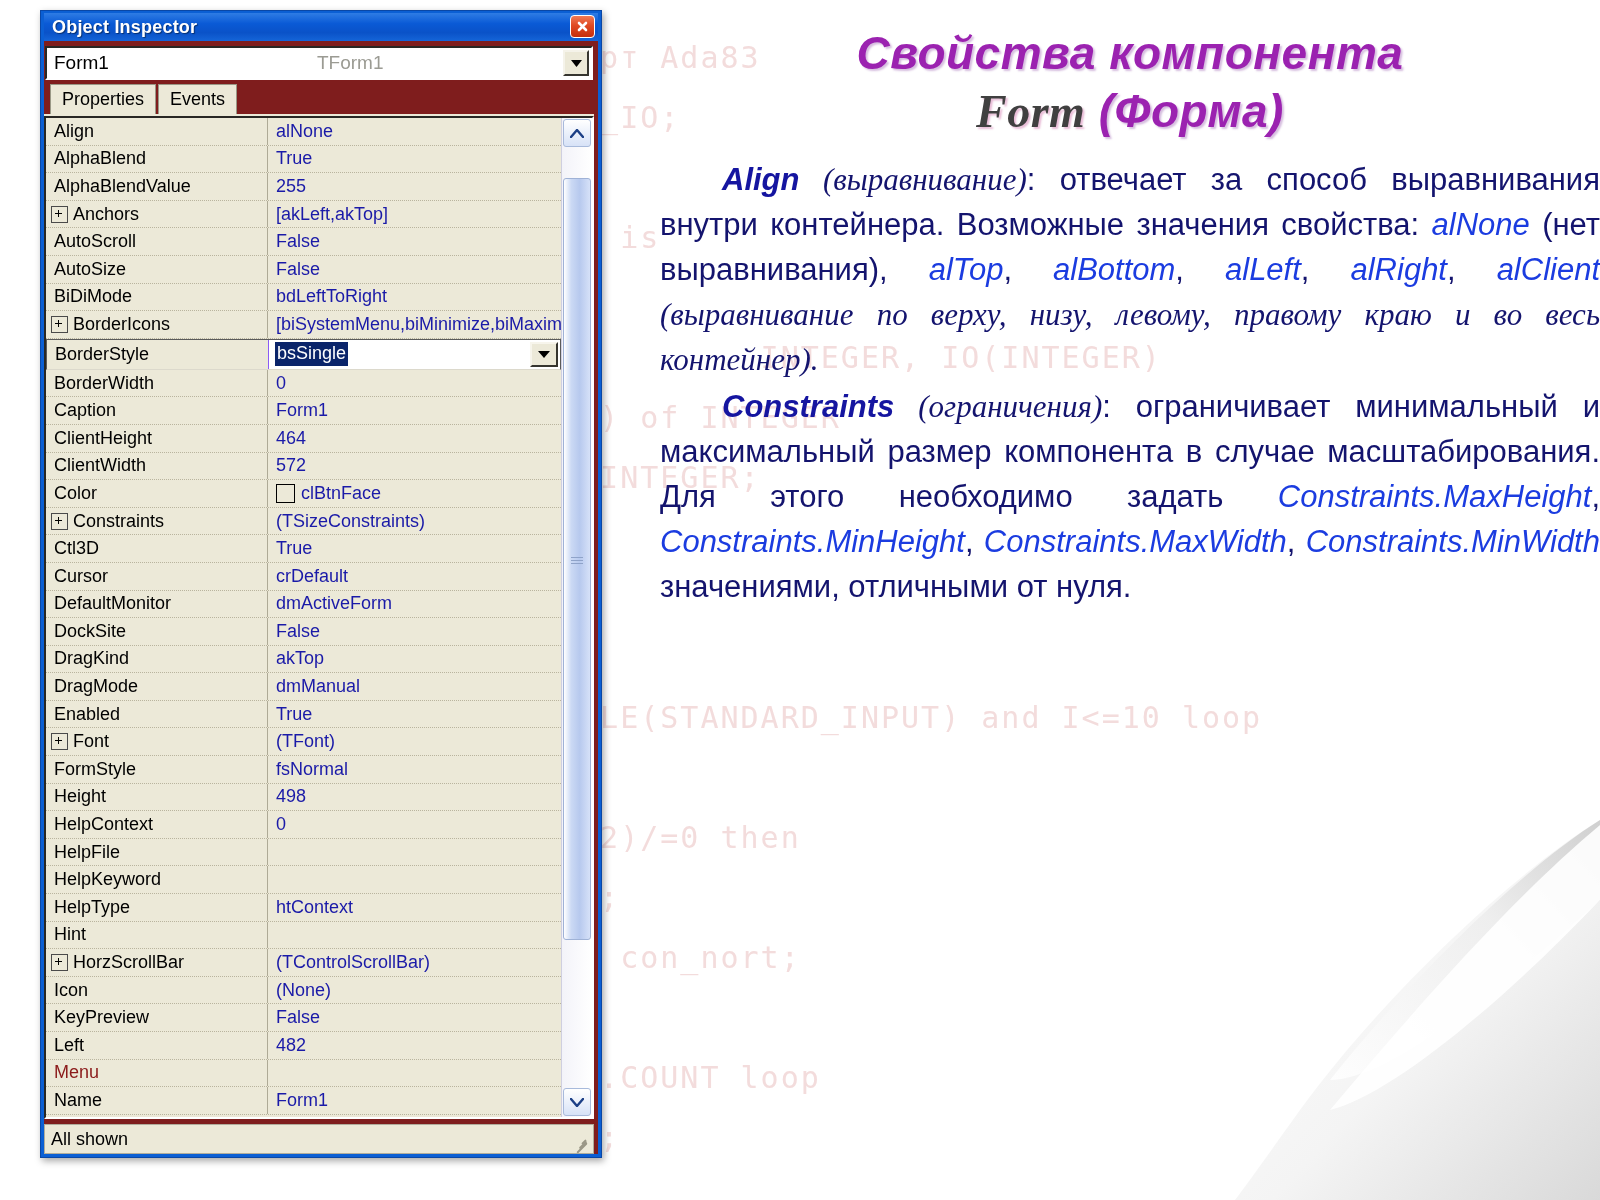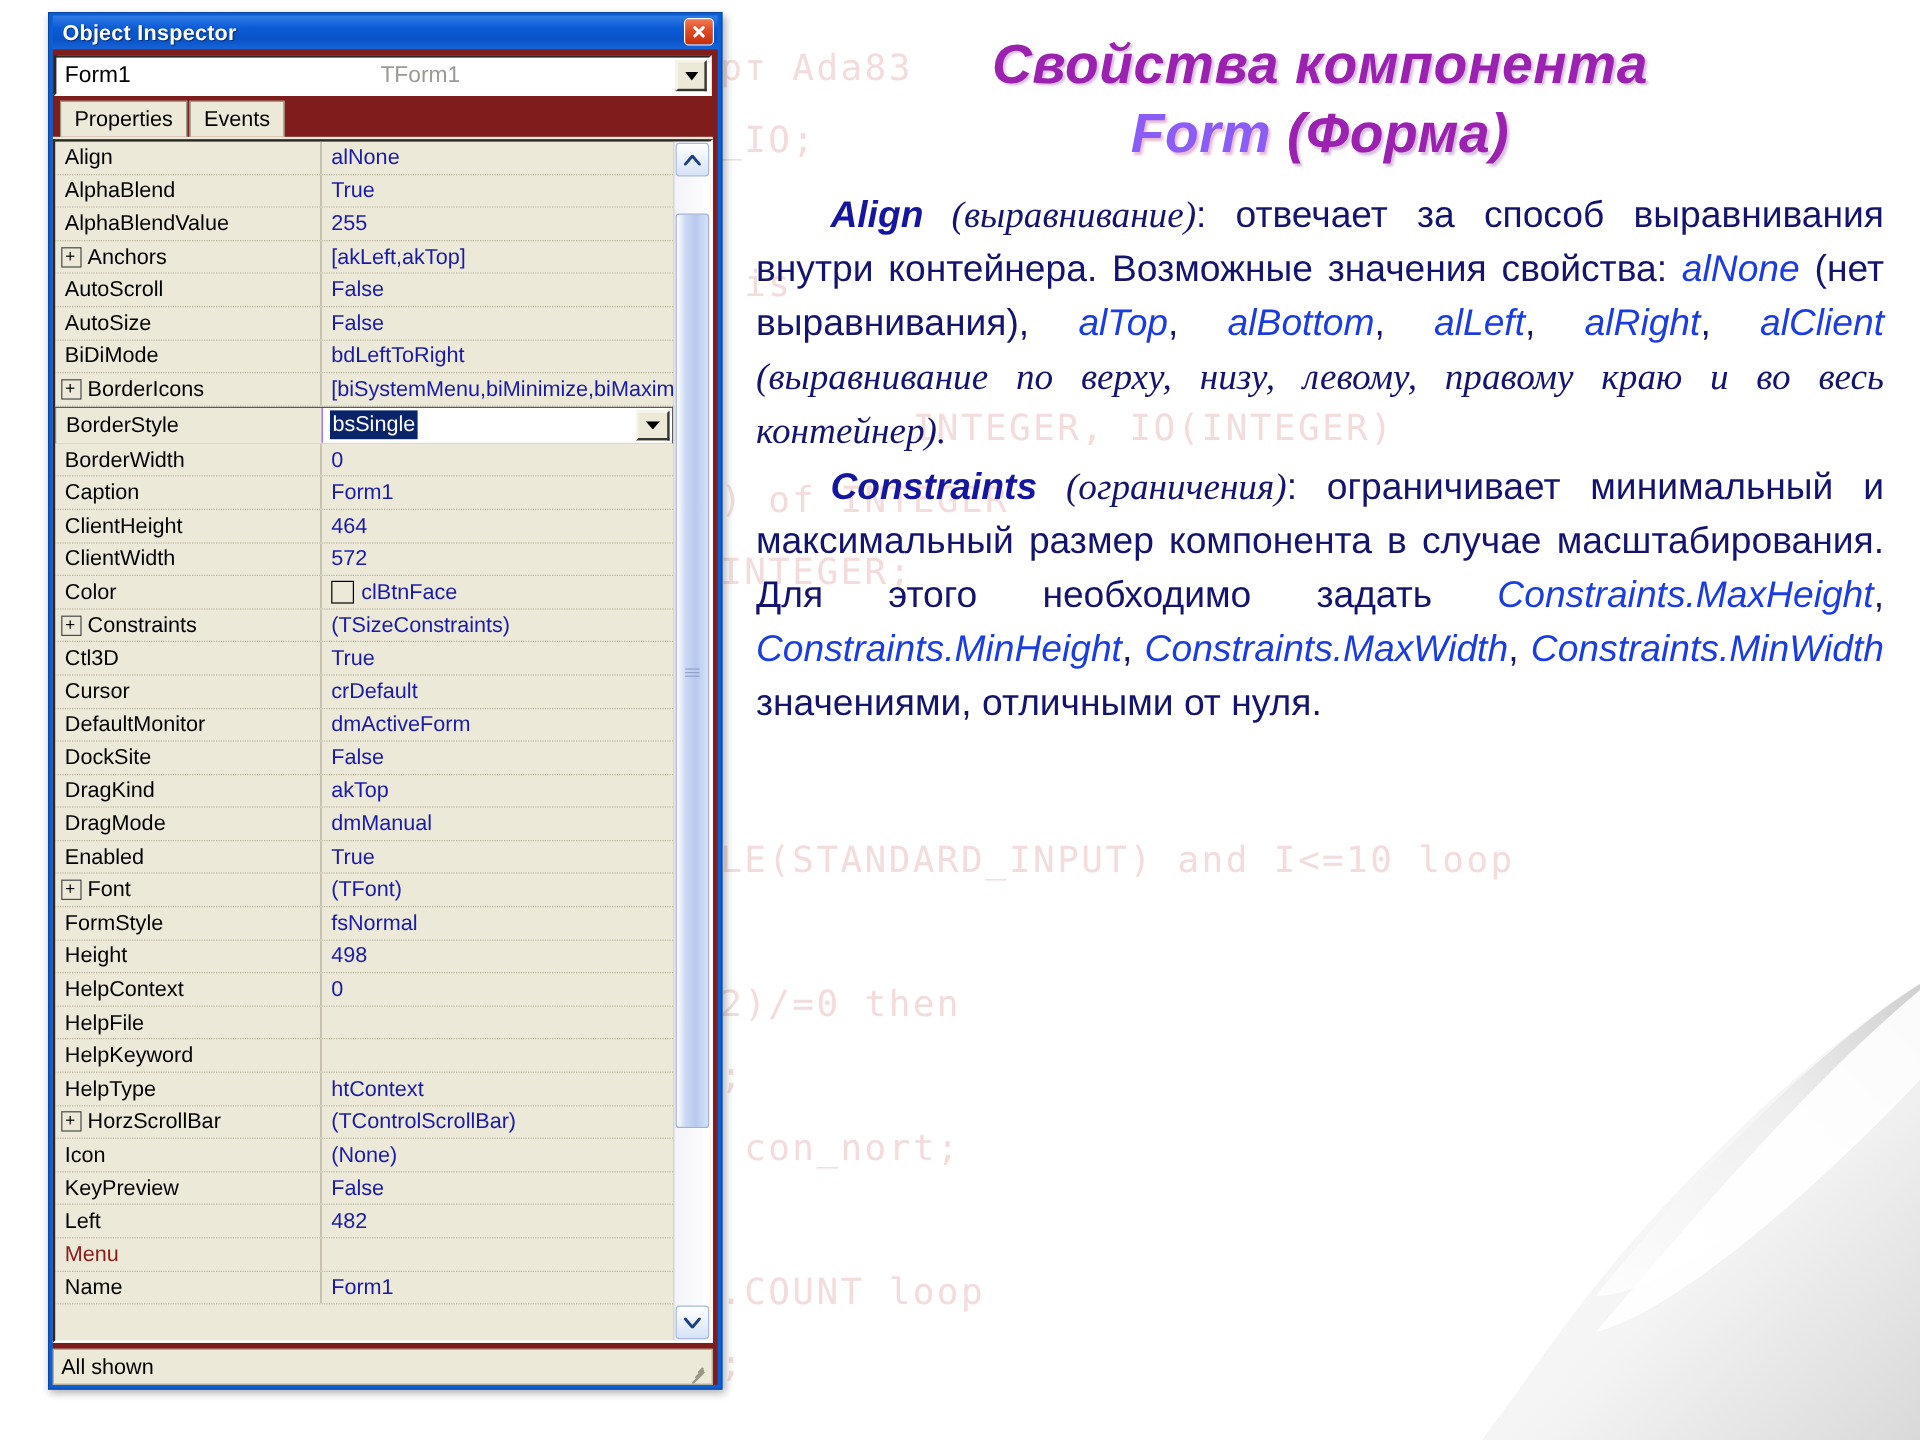--- a/index.html
+++ b/index.html
@@ -185,27 +185,27 @@
     height:30px;margin-top:5px;
     background:#ece9d8;border:1px solid #b0ad9c;
     display:flex;align-items:center;position:relative;
     box-sizing:border-box;
   }
   .oi-status span{font-size:18px;color:#000;padding-left:6px;}
   .grip{position:absolute;right:3px;bottom:2px;width:16px;height:16px;}
   .grip i{position:absolute;background:#9a9786;height:2px;border-radius:1px;transform:rotate(-45deg);}
 
   
-  #content{position:absolute;left:630px;top:24px;width:940px;}
+  #content{position:absolute;left:660px;top:24px;width:940px;}
   .heading{
     text-align:center;font-style:italic;font-weight:bold;
     font-size:46px;line-height:58px;letter-spacing:.5px;
   }
   .h1a{color:#9b22b0;text-shadow:2px 2px 2px rgba(120,40,150,.30);}
-  .h1b{color:#8b5cf6;text-shadow:2px 2px 2px rgba(180,30,120,.30);}
+  .h1b{color:#404040;text-shadow:2px 2px 2px rgba(180,30,120,.30);font-family:Liberation Serif, serif;}
   .h1c{color:#9b22b0;text-shadow:2px 2px 2px rgba(120,40,150,.30);}
 
   .para{
     font-size:31px;line-height:45px;color:#14146e;
     text-align:justify;text-indent:62px;margin-top:16px;
   }
   .para2{margin-top:2px;}
   .bold-i{font-weight:bold;font-style:italic;color:#1515a0;}
   .it{font-style:italic;font-family:Liberation Serif, serif;}
   .blue-i{font-style:italic;color:#1b3ce0;}
@@ -505,20 +505,28 @@
             <div class="prow">
               <div class="pname">
                 <span>HelpType</span>
               </div>
               <div class="pval">
                 <span>htContext</span>
               </div>
             </div>
             <div class="prow">
               <div class="pname">
+                <span>Hint</span>
+              </div>
+              <div class="pval">
+                <span></span>
+              </div>
+            </div>
+            <div class="prow">
+              <div class="pname">
                 <span class="pexp"></span>
                 <span>HorzScrollBar</span>
               </div>
               <div class="pval">
                 <span>(TControlScrollBar)</span>
               </div>
             </div>
             <div class="prow">
               <div class="pname">
                 <span>Icon</span>

